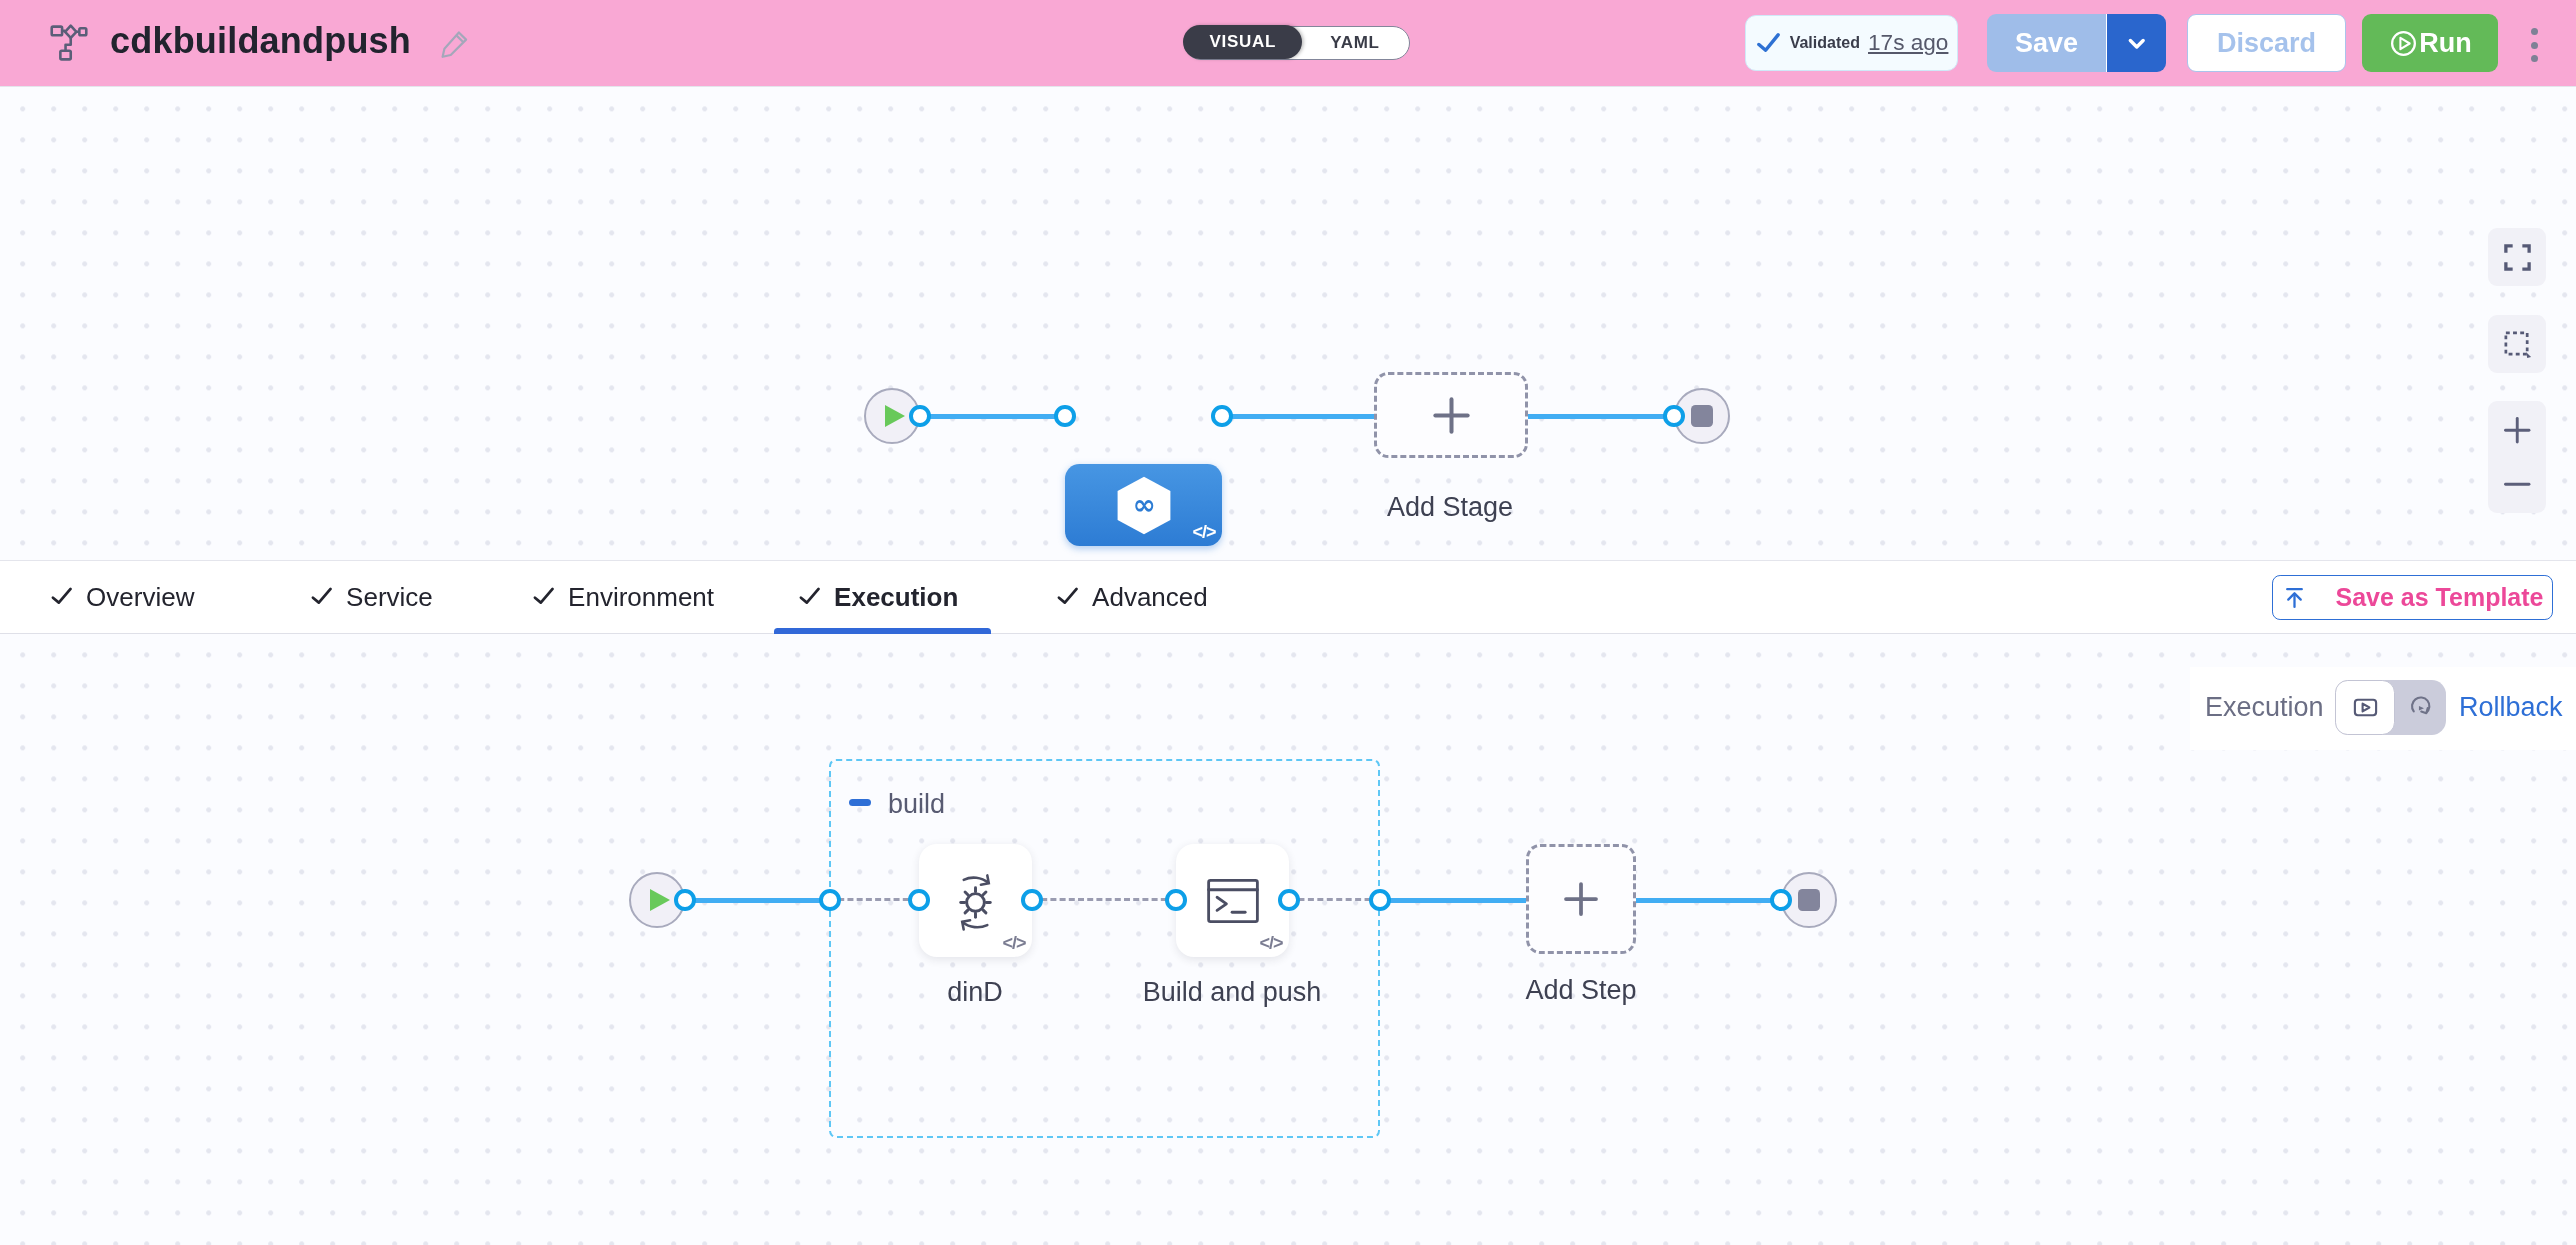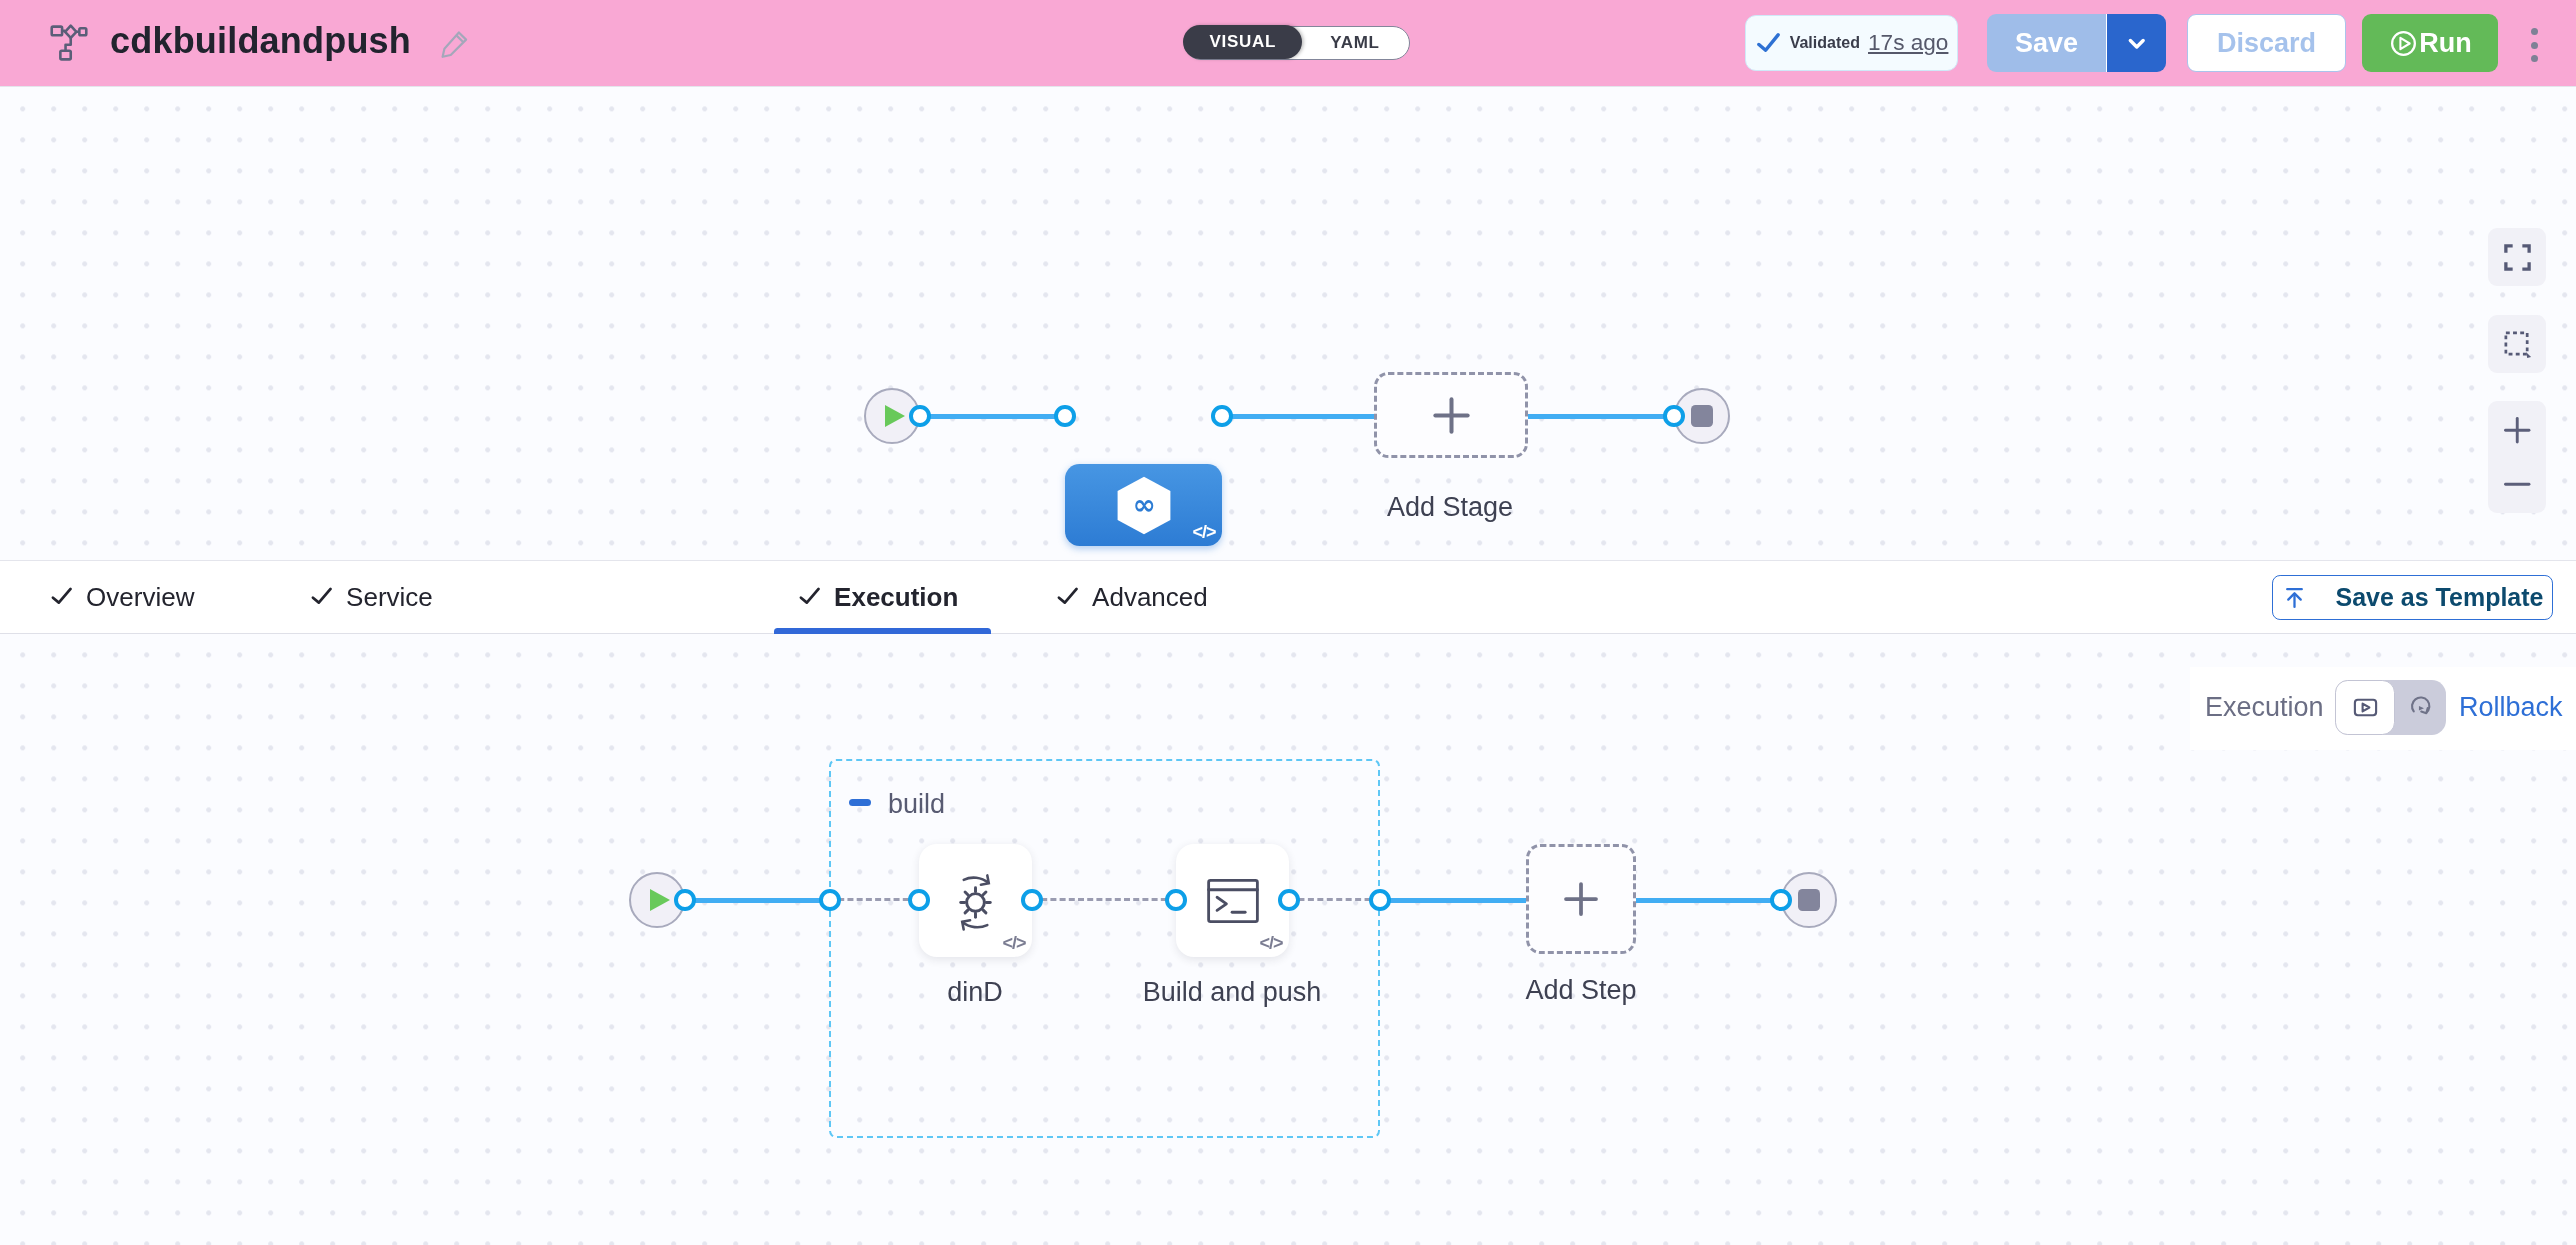--- a/index.html
+++ b/index.html
@@ -73,21 +73,21 @@
                 display:flex; flex-direction:column; align-items:center; justify-content:space-evenly; z-index:8; }
   .zoom-panel .zbtn { width:58px; height:51px; display:flex; align-items:center; justify-content:center; cursor:pointer; }
 
   
   .tabbar { position:absolute; left:0; top:560px; width:2576px; height:74px; background:#fff; border-top:1.8px solid #e4e5ec; border-bottom:1.8px solid #dfe0e8; z-index:30; }
   .tab { position:absolute; top:0; height:72px; display:flex; align-items:center; gap:12.6px; cursor:pointer; }
   .tab .tlabel { font-size:26px; color:#23242e; font-weight:500; }
   .tab.active .tlabel { font-weight:700; }
   .tab-underline { position:absolute; left:774px; top:67px; width:217px; height:6.3px; background:#3168d8; border-radius:3.6px 3.6px 0 0; }
   .tpl-btn { position:absolute; left:2272px; top:14.4px; width:281px; height:45px; border:1.8px solid #2e6fd6; border-radius:8.1px; background:#fff;
-             color:#0c4a6e; font-size:25px; font-weight:600; display:flex; align-items:center; justify-content:center; gap:29px; cursor:pointer; }
+             color:#ec4899; font-size:25px; font-weight:600; display:flex; align-items:center; justify-content:center; gap:29px; cursor:pointer; }
 
   
   .exec-strip { position:absolute; left:2190px; top:32.5px; width:386px; height:83px; background:#fff; z-index:3; }
   .exec-label { position:absolute; left:2205px; top:58px; font-size:27px; color:#6b6e84; z-index:4; }
   .mode-switch { position:absolute; left:2335px; top:46px; width:111px; height:55px; background:#cbccdb; border-radius:14.4px; z-index:4; }
   .mode-switch .seg-exec { position:absolute; left:0; top:0; width:60px; height:55px; background:#fff; border:1.8px solid #c3c4d4; border-radius:12.6px;
                            display:flex; align-items:center; justify-content:center; cursor:pointer; }
   .mode-switch .seg-roll { position:absolute; right:0; top:0; width:51px; height:55px; display:flex; align-items:center; justify-content:center; cursor:pointer; }
   .rollback-link { position:absolute; left:2459px; top:58px; font-size:27px; color:#2e6fd6; cursor:pointer; z-index:4; }
 </style>
@@ -221,20 +221,26 @@
       <svg width="23.5" height="23.5" viewBox="0 0 24 24" fill="none">
           <polyline points="3,13 9,18 21,4" stroke="#23242e" stroke-width="2.8" stroke-linecap="round" stroke-linejoin="round"></polyline>
         </svg>
       <span class="tlabel">Overview</span>
     </div>
     <div class="tab" style="left:310px;">
       <svg width="23.5" height="23.5" viewBox="0 0 24 24" fill="none">
           <polyline points="3,13 9,18 21,4" stroke="#23242e" stroke-width="2.8" stroke-linecap="round" stroke-linejoin="round"></polyline>
         </svg>
       <span class="tlabel">Service</span>
+    </div>
+    <div class="tab" style="left:532px;">
+      <svg width="23.5" height="23.5" viewBox="0 0 24 24" fill="none">
+          <polyline points="3,13 9,18 21,4" stroke="#23242e" stroke-width="2.8" stroke-linecap="round" stroke-linejoin="round"></polyline>
+        </svg>
+      <span class="tlabel">Environment</span>
     </div>
     <div class="tab active" style="left:798px;">
       <svg width="23.5" height="23.5" viewBox="0 0 24 24" fill="none">
           <polyline points="3,13 9,18 21,4" stroke="#23242e" stroke-width="2.8" stroke-linecap="round" stroke-linejoin="round"></polyline>
         </svg>
       <span class="tlabel">Execution</span>
     </div>
     <div class="tab" style="left:1056px;">
       <svg width="23.5" height="23.5" viewBox="0 0 24 24" fill="none">
           <polyline points="3,13 9,18 21,4" stroke="#23242e" stroke-width="2.8" stroke-linecap="round" stroke-linejoin="round"></polyline>

